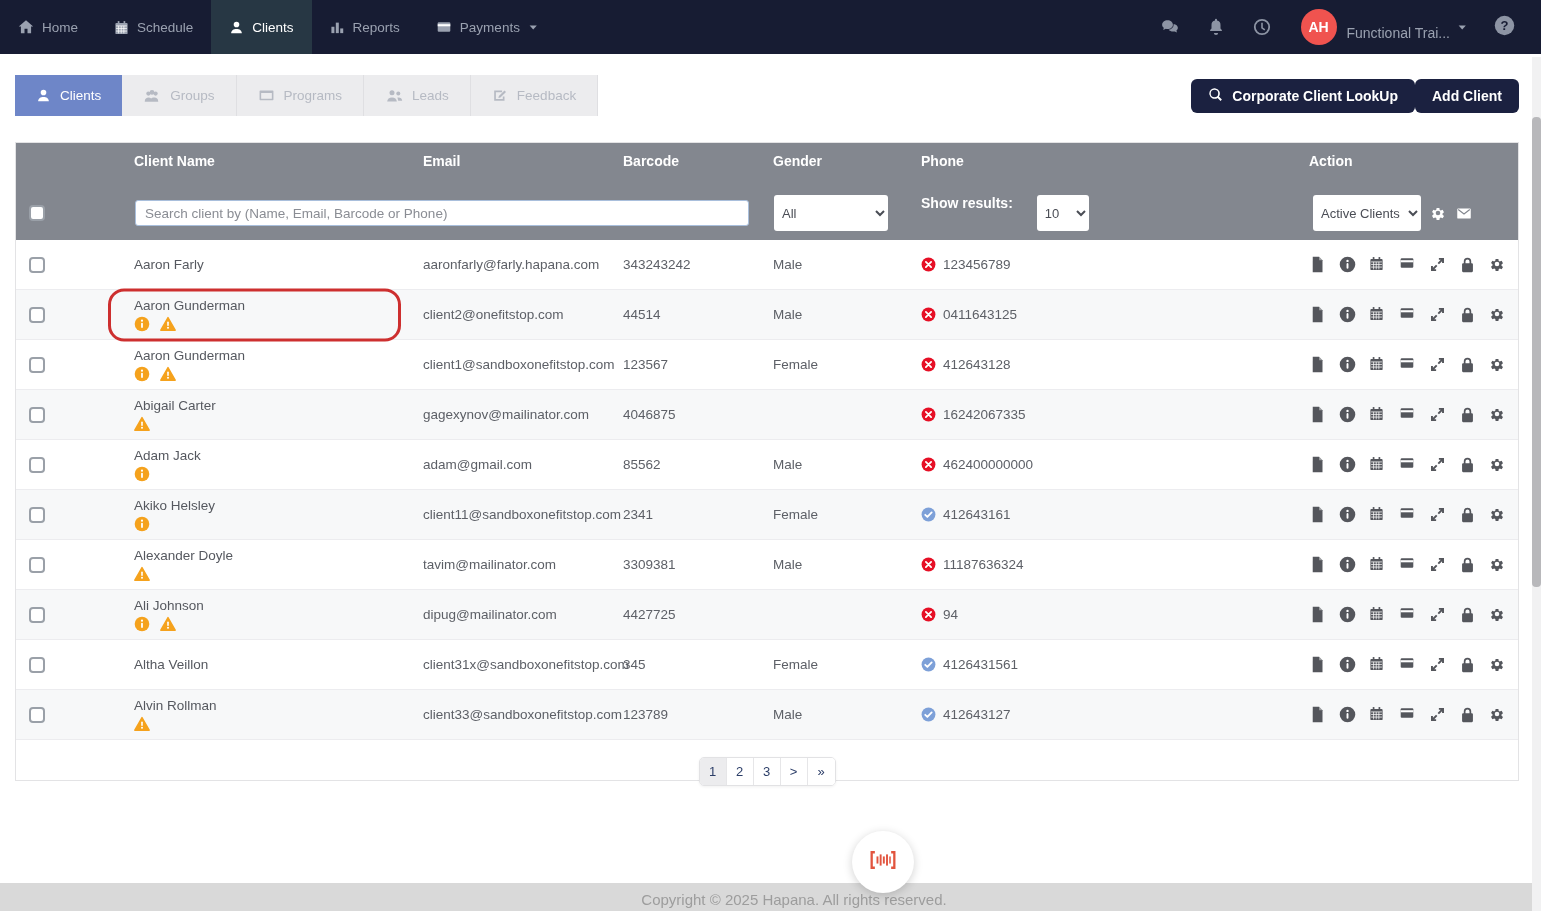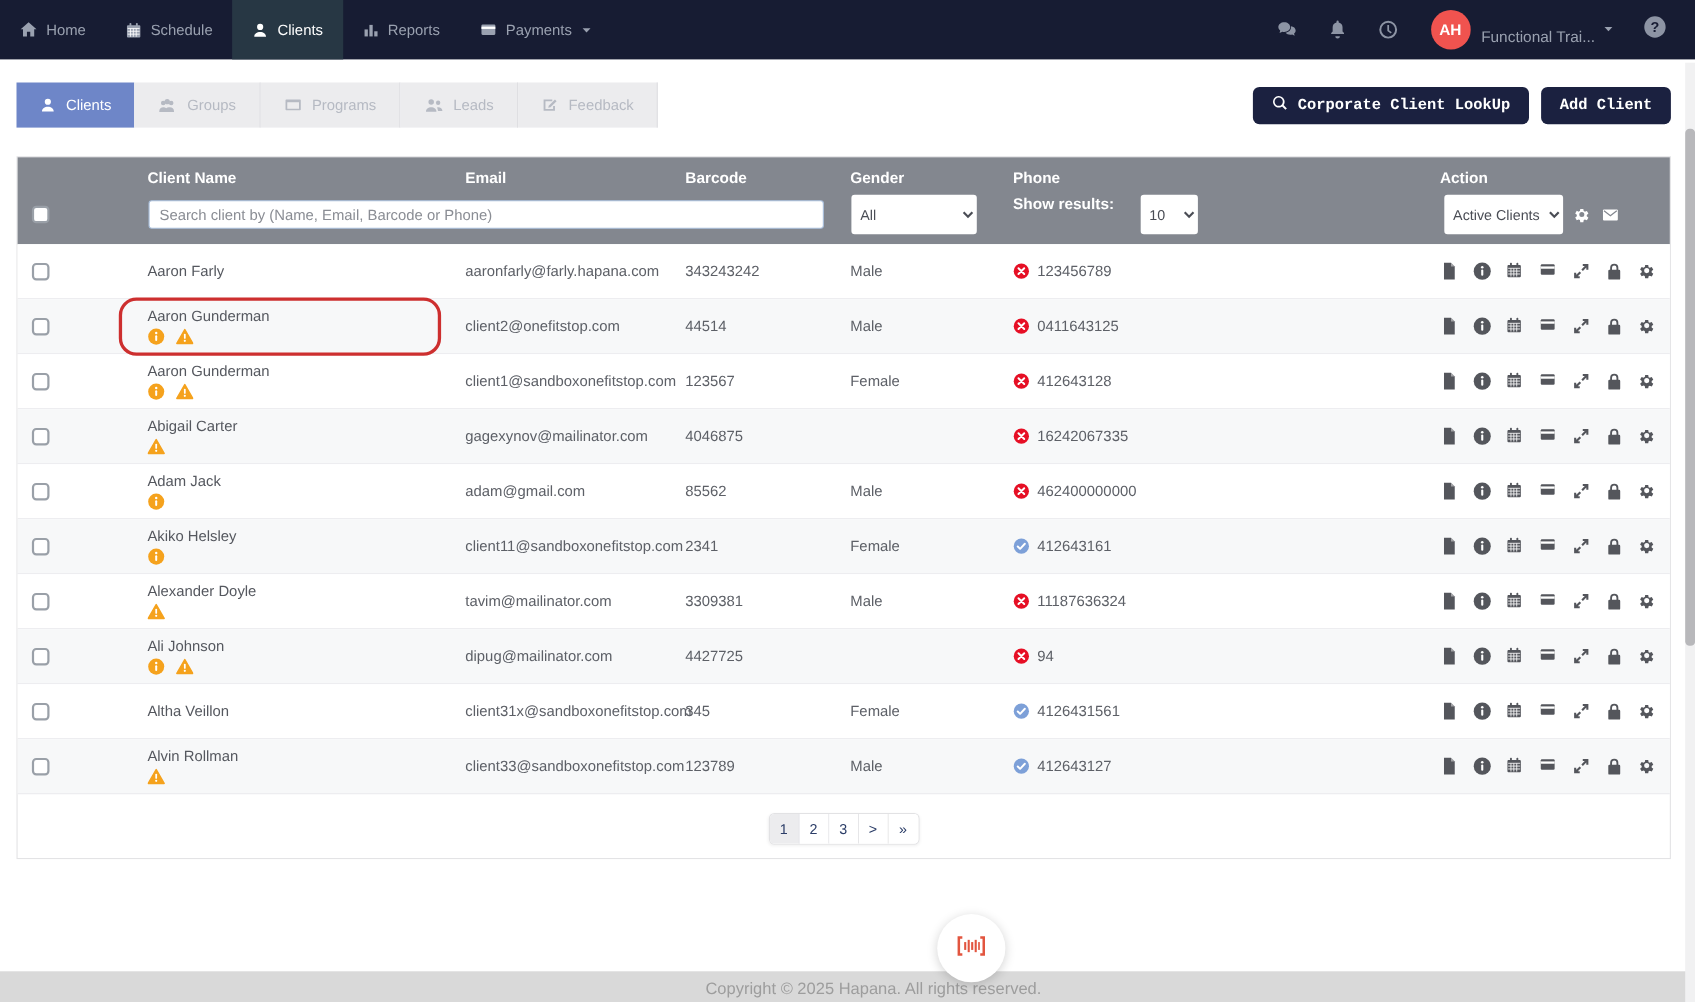--- a/index.html
+++ b/index.html
@@ -26,30 +26,30 @@
 
   
   .tabs-bar { position:absolute; top:75px; left:15px; right:22px; display:flex; align-items:center; }
   .tab { height:41px; display:flex; align-items:center; gap:9px; padding:0 21px;
     background:#ececee; color:#b6bac3; font-size:13.5px; border-right:1px solid #dfdfe2; cursor:pointer; }
   .tab svg { display:block; }
   .tab.active { background:#6e86c8; color:#fff; border-right:none; }
   .tabs-spacer { flex:1; }
   .btn-dark { background:#1b2140; color:#fff; font-size:14px; font-weight:bold; height:34px;
     padding:0 17px; border:none; border-radius:6px; display:flex; align-items:center; gap:9px;
-    margin-left:11px; cursor:pointer; font-family:Liberation Mono, monospace; }
+    cursor:pointer; font-family:Liberation Sans, sans-serif; }
 
   
   .table-card { position:absolute; top:142px; left:15px; width:1504px; height:639px;
     background:#fff; border:1px solid #e3e3e5; }
   .grid-cols { display:grid; grid-template-columns:103px 289px 200px 150px 148px 388px 1fr; }
 
   .thead { background:#83878f; padding:10px 0 9px; }
   .th-label { color:#fff; font-weight:bold; font-size:14px; padding-left:15px; }
-  .thead-filters { margin-top:8px; align-items:center; }
+  .thead-filters { margin-top:26px; align-items:center; }
   .chk { width:16px; height:16px; border:2px solid #9aa0a8; border-radius:4px; background:#fff;
     margin-left:13px; cursor:pointer; flex:none; }
   .search-input { grid-column:2 / 5; margin:0 9px 0 16px; height:26px; border:1px solid #a9bfdc;
     border-radius:3px; font-size:13.5px; padding:0 9px; color:#4a4d55; outline:none;
     font-family:"Liberation Sans", sans-serif; }
   .search-input::placeholder { color:#8a8d94; }
   select { height:36px; border:none; border-radius:3px; background:#fff; color:#4a4d55;
     font-size:13px; padding:0 4px; font-family:"Liberation Sans", sans-serif; cursor:pointer; }
   .gender-select { margin-left:16px; width:114px; }
   .results-cell { display:flex; align-items:flex-start; gap:24px; padding-left:15px; }

